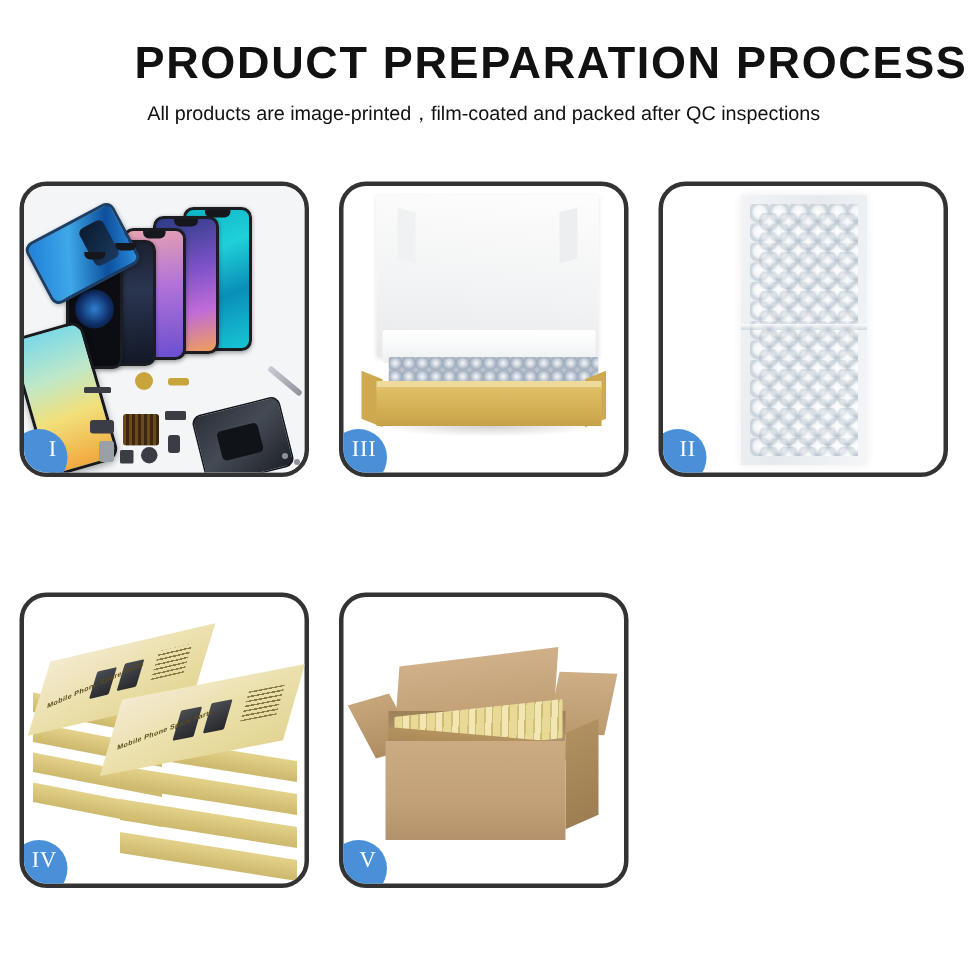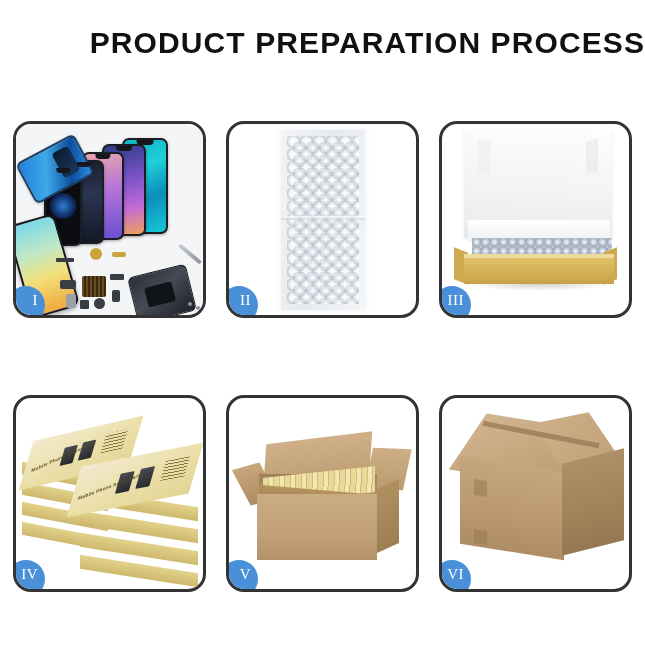--- a/index.html
+++ b/index.html
@@ -339,20 +339,21 @@
   .c6-tab2 {
     position:absolute; left:32px; top:132px; width:13px; height:14px;
     background:rgba(150,120,82,.5); transform:skewY(9deg);
   }
 </style>
 </head>
 <body>
 
 <div class="header">
   <div class="page-title">PRODUCT PREPARATION PROCESS</div>
+  <div class="page-subtitle">All products are image-printed，film-coated and packed after QC inspections</div>
 </div>
 
 <div class="panel-grid">
 
   <div class="panel">
     <div class="panel-stage">
       <div class="p1-bg"></div>
 
       <div class="ph ph-a">
           <span class="notch"></span>
@@ -386,48 +387,48 @@
       <div class="part" style="left:96px;top:166px;width:8px;height:12px;border-radius:2px;"></div>
       <div class="backplate"></div>
       <div class="part part-round" style="left:180px;top:182px;width:4px;height:4px;background:#8d939b;"></div>
       <div class="part part-round" style="left:172px;top:178px;width:4px;height:4px;background:#8d939b;"></div>
     </div>
     <div class="badge">I</div>
   </div>
 
   <div class="panel">
     <div class="panel-stage">
-      <div class="bw-sheet">
-        <div class="bw-bubbles"></div>
-        <div class="bw-bubbles2"></div>
-        <div class="bw-seam"></div>
-      </div>
-    </div>
-    <div class="badge">II</div>
-  </div>
-
-  <div class="panel">
-    <div class="panel-stage">
       <div class="p3-lid">
         <div class="p3-lid-flapL"></div>
         <div class="p3-lid-flapR"></div>
       </div>
       <div class="p3-foam"></div>
       <div class="p3-bubbles"></div>
       <div class="p3-box-sideL"></div>
       <div class="p3-box-sideR"></div>
       <div class="p3-box-lip"></div>
       <div class="p3-box-front"></div>
       <div class="p3-shadow"></div>
     </div>
     <div class="badge">III</div>
   </div>
 
   <div class="panel">
     <div class="panel-stage">
+      <div class="bw-sheet">
+        <div class="bw-bubbles"></div>
+        <div class="bw-bubbles2"></div>
+        <div class="bw-seam"></div>
+      </div>
+    </div>
+    <div class="badge">II</div>
+  </div>
+
+  <div class="panel">
+    <div class="panel-stage">
       <div class="stack">
 
         <div class="kbox-side" style="left:4px;top:58px;width:86px;height:13px;transform:skewY(11deg);"></div>
         <div class="kbox-side" style="left:4px;top:78px;width:86px;height:13px;transform:skewY(11deg);"></div>
         <div class="kbox-side" style="left:4px;top:98px;width:86px;height:13px;transform:skewY(11deg);"></div>
         <div class="kbox-side" style="left:4px;top:118px;width:86px;height:13px;transform:skewY(11deg);"></div>
 
         <div class="kbox-side" style="left:62px;top:86px;width:118px;height:14px;transform:skewY(9deg);"></div>
         <div class="kbox-side" style="left:62px;top:108px;width:118px;height:14px;transform:skewY(9deg);"></div>
         <div class="kbox-side" style="left:62px;top:130px;width:118px;height:14px;transform:skewY(9deg);"></div>
@@ -458,26 +459,14 @@
       <div class="c5-flapL"></div>
       <div class="c5-inner"></div>
       <div class="c5-fill"></div>
       <div class="c5-flapFront"></div>
       <div class="c5-side"></div>
       <div class="c5-body"></div>
     </div>
     <div class="badge">V</div>
   </div>
 
-  <div class="panel">
-    <div class="panel-stage">
-      <div class="c6-top"></div>
-      <div class="c6-topR"></div>
-      <div class="c6-seam"></div>
-      <div class="c6-front"></div>
-      <div class="c6-right"></div>
-      <div class="c6-tab1"></div>
-      <div class="c6-tab2"></div>
-    </div>
-    <div class="badge">VI</div>
-  </div>
 
 </div>
 
 </body></html>

